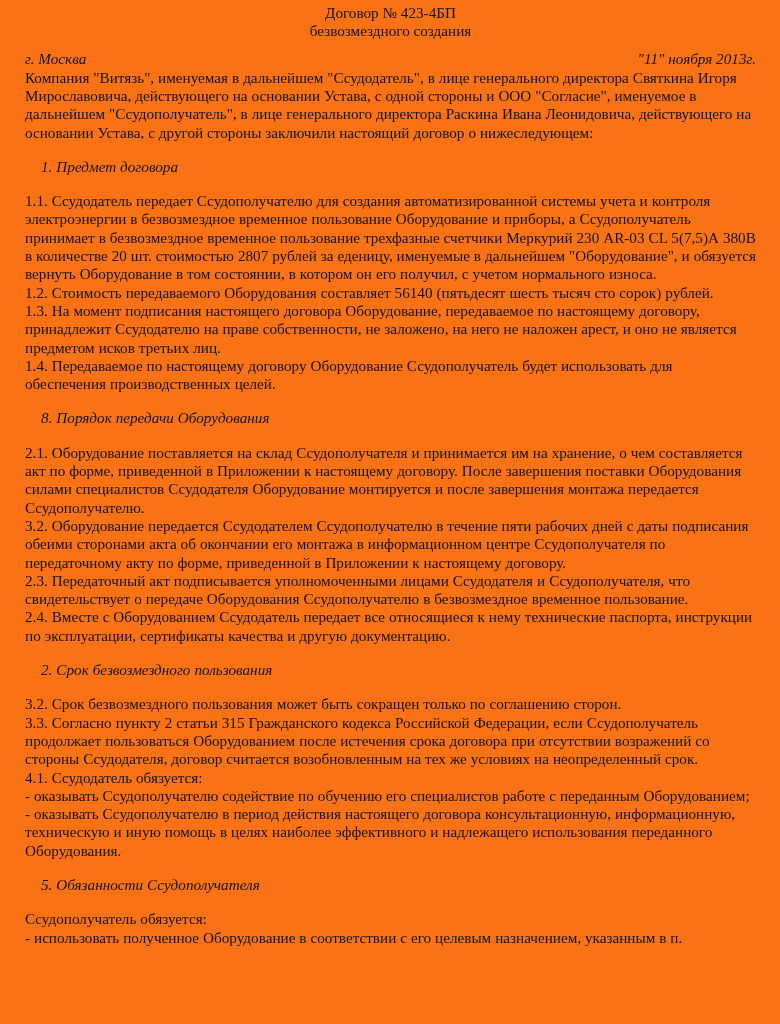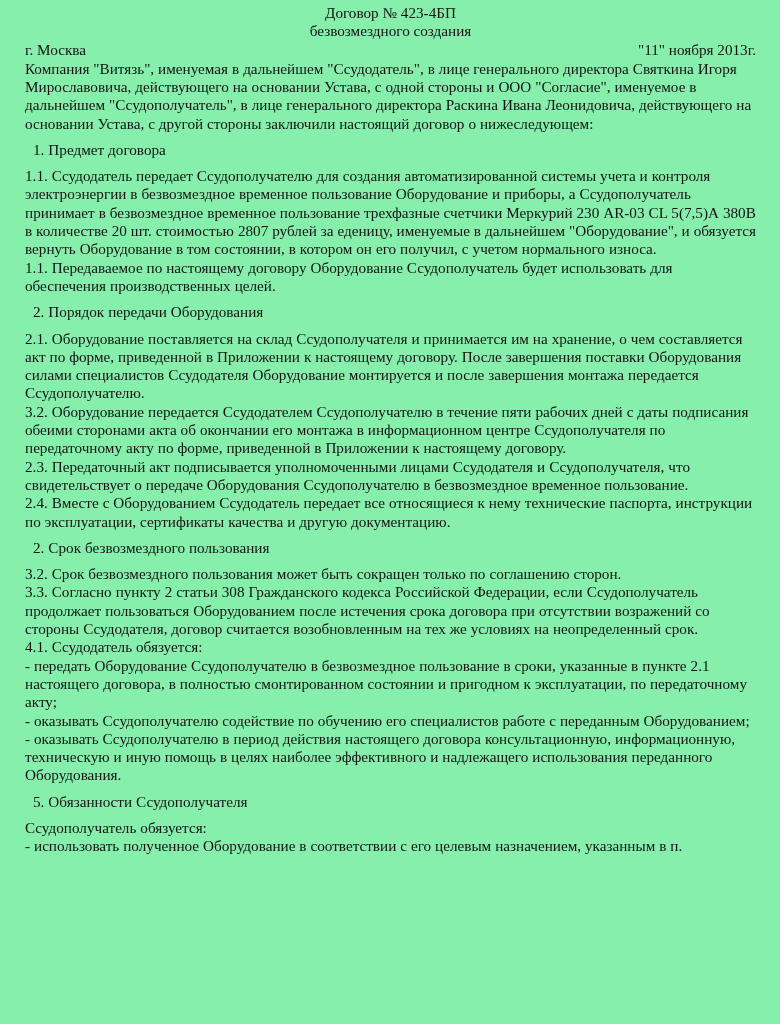--- a/index.html
+++ b/index.html
@@ -4,21 +4,21 @@
 <style>
   html, body {
     margin: 0;
     padding: 0;
     background: #ffffff;
   }
   .page {
     position: relative;
     width: 780px;
     height: 1024px;
-    background: #86efac;
+    background: #f97316;
     overflow: hidden;
     font-family: "Liberation Serif", "DejaVu Serif", serif;
     color: #121212;
   }
   .doc-body {
     padding: 4px 24px 0 25px;
     box-sizing: border-box;
     width: 780px;
   }
   .title-block {
@@ -30,36 +30,38 @@
     line-height: 18.2px;
     text-align: center;
     white-space: nowrap;
   }
   .meta-row {
     display: flex;
     justify-content: space-between;
     align-items: baseline;
     font-size: 15.2px;
     line-height: 18.3px;
-    margin-top: 1px;
+    margin-top: 10px;
+    font-style: italic;
   }
   .meta-city, .meta-date {
     white-space: nowrap;
   }
   p.para {
     margin: 0;
     font-size: 15.2px;
     line-height: 18.3px;
     text-align: left;
     text-indent: 0;
     hyphens: none;
     word-spacing: 0.15px;
   }
   .para.heading {
-    margin: 8px;
+    margin: 16px;
+    font-style: italic;
   }
 </style>
 </head>
 <body>
 
 <div class="page">
   <div class="doc-body">
 
     <div class="title-block">
       <div class="title-line">Договор № 423-4БП</div>
@@ -68,34 +70,35 @@
 
     <div class="meta-row">
       <span class="meta-city">г. Москва</span>
       <span class="meta-date">"11" ноября 2013г.</span>
     </div>
 
     <p class="para">Компания "Витязь", именуемая в дальнейшем "Ссудодатель", в лице генерального директора Святкина Игоря Мирославовича, действующего на основании Устава, с одной стороны и ООО "Согласие", именуемое в дальнейшем "Ссудополучатель", в лице генерального директора Раскина Ивана Леонидовича, действующего на основании Устава, с другой стороны заключили настоящий договор о нижеследующем:</p>
 
     <p class="para heading">1. Предмет договора</p>
     <p class="para">1.1. Ссудодатель передает Ссудополучателю для создания автоматизированной системы учета и контроля электроэнергии в безвозмездное временное пользование Оборудование и приборы, а Ссудополучатель принимает в безвозмездное временное пользование трехфазные счетчики Меркурий 230 AR-03 CL 5(7,5)А 380В в количестве 20 шт. стоимостью 2807 рублей за еденицу, именуемые в дальнейшем "Оборудование", и обязуется вернуть Оборудование в том состоянии, в котором он его получил, с учетом нормального износа.</p>
-    <p class="para">1.1. Передаваемое по настоящему договору Оборудование Ссудополучатель будет использовать для обеспечения производственных целей.</p>
+    <p class="para">1.2. Стоимость передаваемого Оборудования составляет 56140 (пятьдесят шесть тысяч сто сорок) рублей.</p>
+    <p class="para">1.3. На момент подписания настоящего договора Оборудование, передаваемое по настоящему договору, принадлежит Ссудодателю на праве собственности, не заложено, на него не наложен арест, и оно не является предметом исков третьих лиц.</p>
+    <p class="para">1.4. Передаваемое по настоящему договору Оборудование Ссудополучатель будет использовать для обеспечения производственных целей.</p>
 
-    <p class="para heading">2. Порядок передачи Оборудования</p>
+    <p class="para heading">8. Порядок передачи Оборудования</p>
     <p class="para">2.1. Оборудование поставляется на склад Ссудополучателя и принимается им на хранение, о чем составляется акт по форме, приведенной в Приложении к настоящему договору. После завершения поставки Оборудования силами специалистов Ссудодателя Оборудование монтируется и после завершения монтажа передается Ссудополучателю.</p>
     <p class="para">3.2. Оборудование передается Ссудодателем Ссудополучателю в течение пяти рабочих дней с даты подписания обеими сторонами акта об окончании его монтажа в информационном центре Ссудополучателя по передаточному акту по форме, приведенной в Приложении к настоящему договору.</p>
     <p class="para">2.3. Передаточный акт подписывается уполномоченными лицами Ссудодателя и Ссудополучателя, что свидетельствует о передаче Оборудования Ссудополучателю в безвозмездное временное пользование.</p>
     <p class="para">2.4. Вместе с Оборудованием Ссудодатель передает все относящиеся к нему технические паспорта, инструкции по эксплуатации, сертификаты качества и другую документацию.</p>
 
     <p class="para heading">2. Срок безвозмездного пользования</p>
     <p class="para">3.2. Срок безвозмездного пользования может быть сокращен только по соглашению сторон.</p>
-    <p class="para">3.3. Согласно пункту 2 статьи 308 Гражданского кодекса Российской Федерации, если Ссудополучатель продолжает пользоваться Оборудованием после истечения срока договора при отсутствии возражений со стороны Ссудодателя, договор считается возобновленным на тех же условиях на неопределенный срок.</p>
+    <p class="para">3.3. Согласно пункту 2 статьи 315 Гражданского кодекса Российской Федерации, если Ссудополучатель продолжает пользоваться Оборудованием после истечения срока договора при отсутствии возражений со стороны Ссудодателя, договор считается возобновленным на тех же условиях на неопределенный срок.</p>
 
     <p class="para">4.1. Ссудодатель обязуется:</p>
-    <p class="para">- передать Оборудование Ссудополучателю в безвозмездное пользование в сроки, указанные в пункте 2.1 настоящего договора, в полностью смонтированном состоянии и пригодном к эксплуатации, по передаточному акту;</p>
     <p class="para">- оказывать Ссудополучателю содействие по обучению его специалистов работе с переданным Оборудованием;</p>
     <p class="para">- оказывать Ссудополучателю в период действия настоящего договора консультационную, информационную, техническую и иную помощь в целях наиболее эффективного и надлежащего использования переданного Оборудования.</p>
 
     <p class="para heading">5. Обязанности Ссудополучателя</p>
     <p class="para">Ссудополучатель обязуется:</p>
     <p class="para">- использовать полученное Оборудование в соответствии с его целевым назначением, указанным в п.</p>
 
   </div>
 </div>
 

